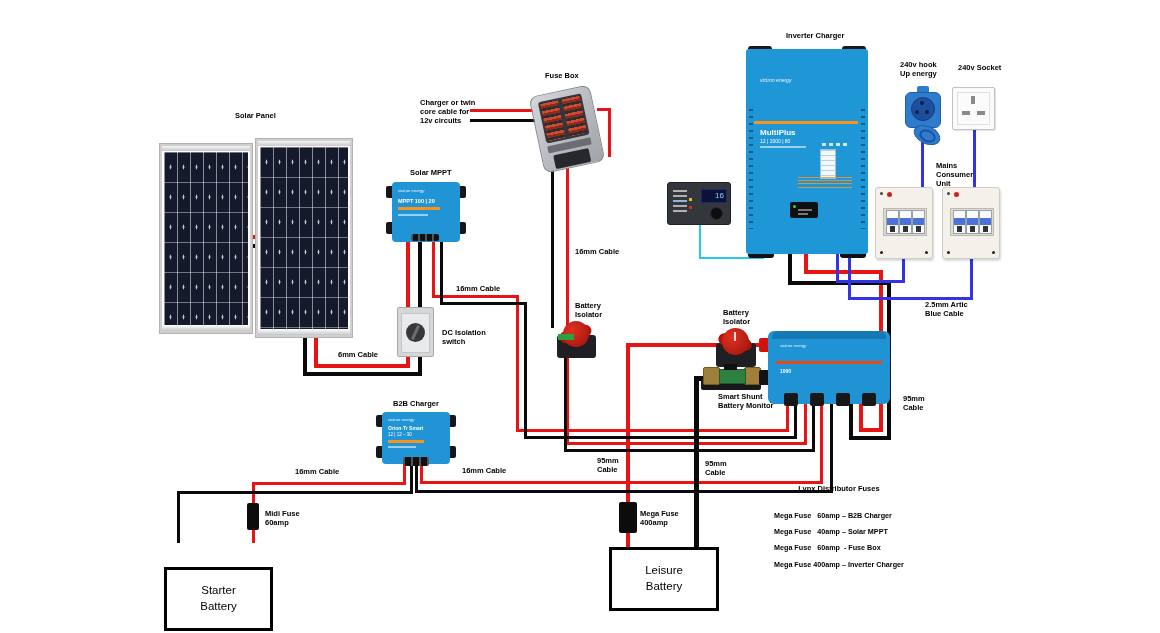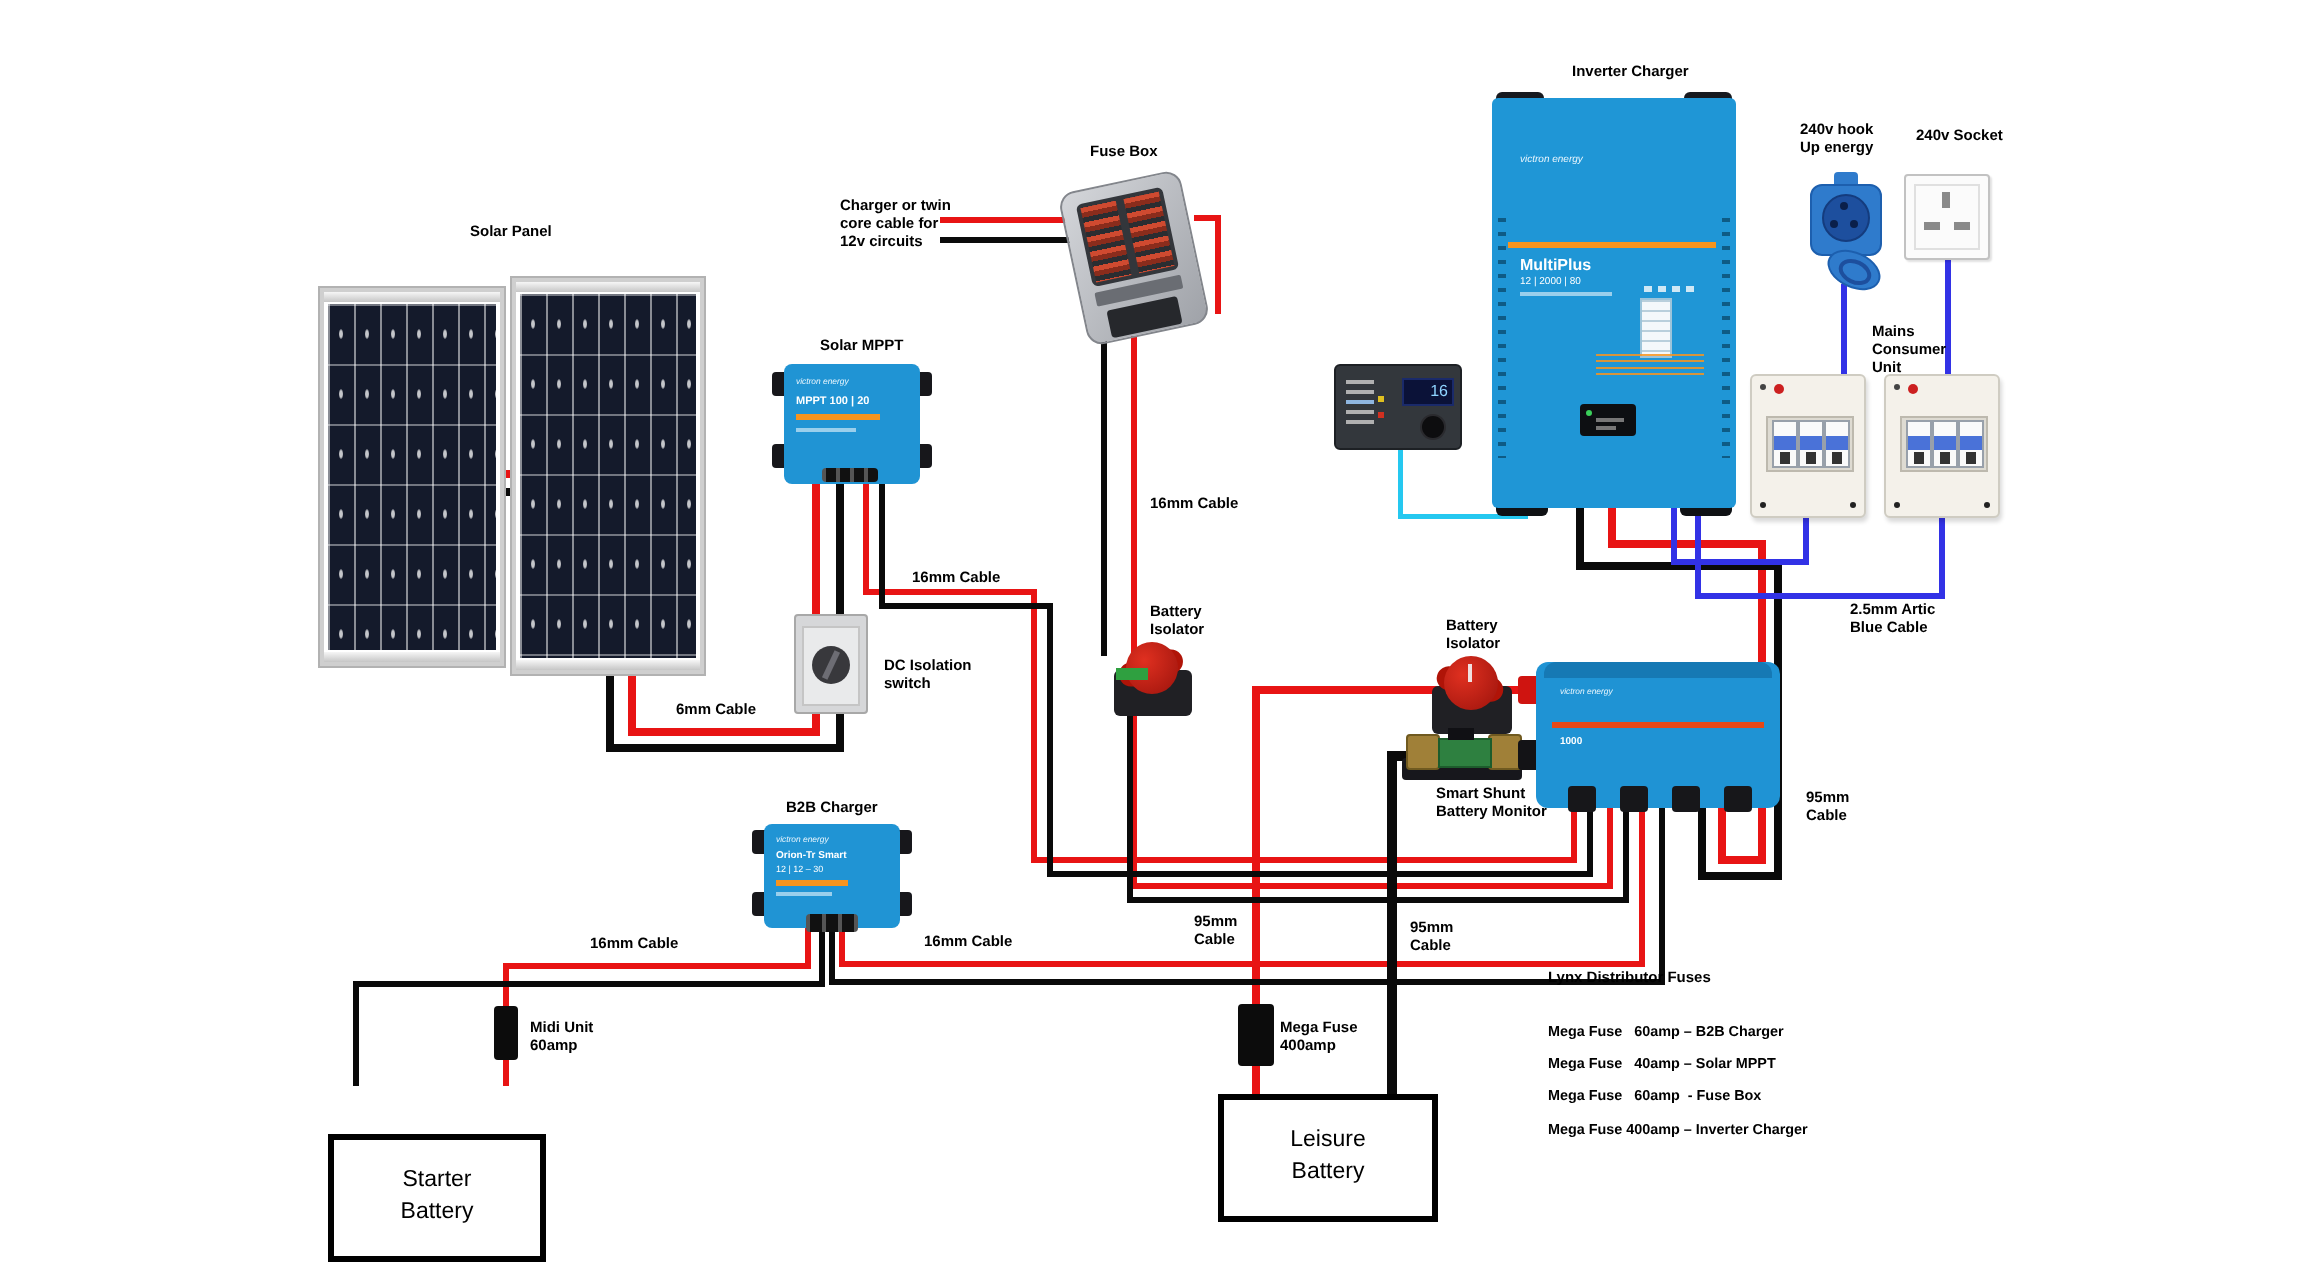--- a/index.html
+++ b/index.html
@@ -286,34 +286,34 @@
   <div class="lbl" style="left:575px;top:302px;">Battery
 Isolator</div>
   <div class="lbl" style="left:723px;top:309px;">Battery
 Isolator</div>
   <div class="lbl" style="left:338px;top:351px;">6mm Cable</div>
   <div class="lbl" style="left:925px;top:301px;">2.5mm Artic
 Blue Cable</div>
   <div class="lbl" style="left:393px;top:400px;">B2B Charger</div>
   <div class="lbl" style="left:295px;top:468px;">16mm Cable</div>
   <div class="lbl" style="left:462px;top:467px;">16mm Cable</div>
-  <div class="lbl" style="left:265px;top:510px;">Midi Unit
+  <div class="lbl" style="left:265px;top:510px;">Midi Fuse
 60amp</div>
   <div class="lbl" style="left:718px;top:393px;">Smart Shunt
 Battery Monitor</div>
   <div class="lbl" style="left:597px;top:457px;">95mm
 Cable</div>
   <div class="lbl" style="left:705px;top:460px;">95mm
 Cable</div>
   <div class="lbl" style="left:903px;top:395px;">95mm
 Cable</div>
   <div class="lbl" style="left:640px;top:510px;">Mega Fuse
 400amp</div>
 
   <div class="lbl" style="left:774px;top:476px;">
-    <div style="margin-bottom:9px;">Lynx Distributor Fuses</div>
+    <div style="margin-bottom:9px;text-align:center;">Lynx Distributor Fuses</div>
     <div class="lynx-item">Mega Fuse   60amp – B2B Charger</div>
     <div class="lynx-item">Mega Fuse   40amp – Solar MPPT</div>
     <div class="lynx-item">Mega Fuse   60amp  - Fuse Box</div>
     <div class="lynx-item">Mega Fuse 400amp – Inverter Charger</div>
   </div>
 
 </div>
 
 </body></html>

